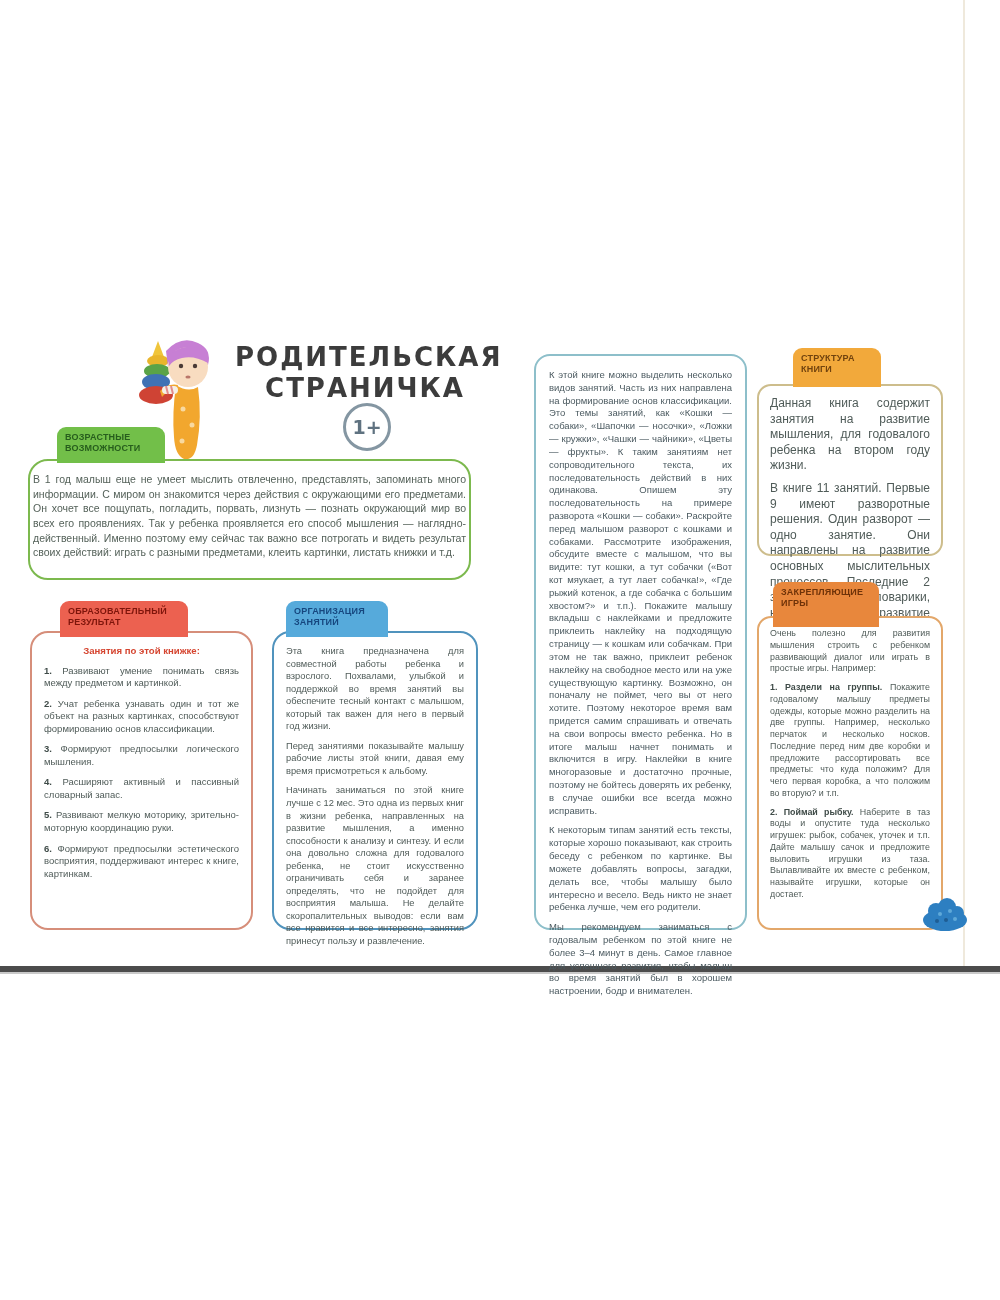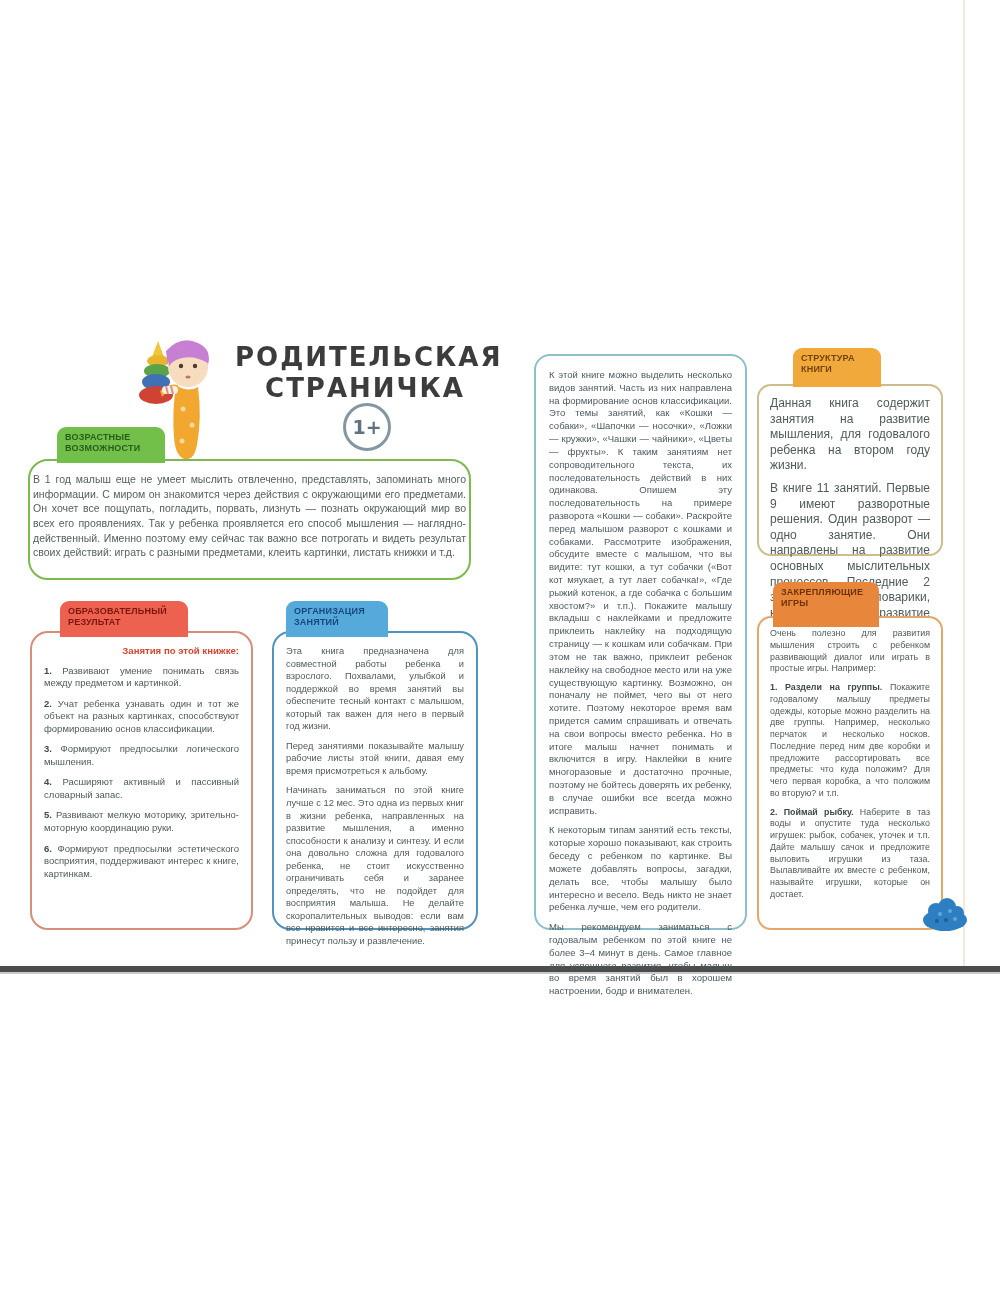--- a/index.html
+++ b/index.html
@@ -37,21 +37,21 @@
            padding:12px 12px;font-size:9.5px;line-height:1.32;color:#4f5b58;}
   .box-blue{left:272px;top:631px;width:206px;height:299px;border:2px solid #5093bd;border-radius:18px;
             padding:12px 12px;font-size:9.3px;line-height:1.35;color:#4f5b58;}
   .box-teal{left:534px;top:354px;width:213px;height:576px;border:2px solid #8dbfca;border-radius:16px;
             padding:13px 13px;font-size:9.5px;line-height:1.35;color:#4b5a60;}
   .box-tan{left:757px;top:384px;width:186px;height:172px;border:2px solid #cdbd8c;border-radius:14px;
            padding:10px 11px;font-size:12px;line-height:1.3;color:#4f5b58;}
   .box-orange{left:757px;top:616px;width:186px;height:314px;border:2px solid #e3a76a;border-radius:14px;
               padding:10px 11px;font-size:8.9px;line-height:1.32;color:#4f5b58;}
 
-  .red-heading{color:#d54530;font-weight:bold;font-size:9.6px;margin:0 0 8px 0;text-align:right;}
+  .red-heading{color:#d54530;font-weight:bold;font-size:9.6px;margin:0 0 8px 0;text-align:center;}
   .li{margin:0 0 8px 0;}
   .li .num{font-weight:bold;color:#3f4b48;}
   .g-item{margin:0 0 8px 0;}
   .g-item b{color:#3f4b48;}
 
   .baby{position:absolute;left:136px;top:333px;width:92px;height:132px;z-index:1;}
   .cloud{position:absolute;left:920px;top:896px;width:50px;height:36px;z-index:4;}
 </style>
 </head>
 <body>

